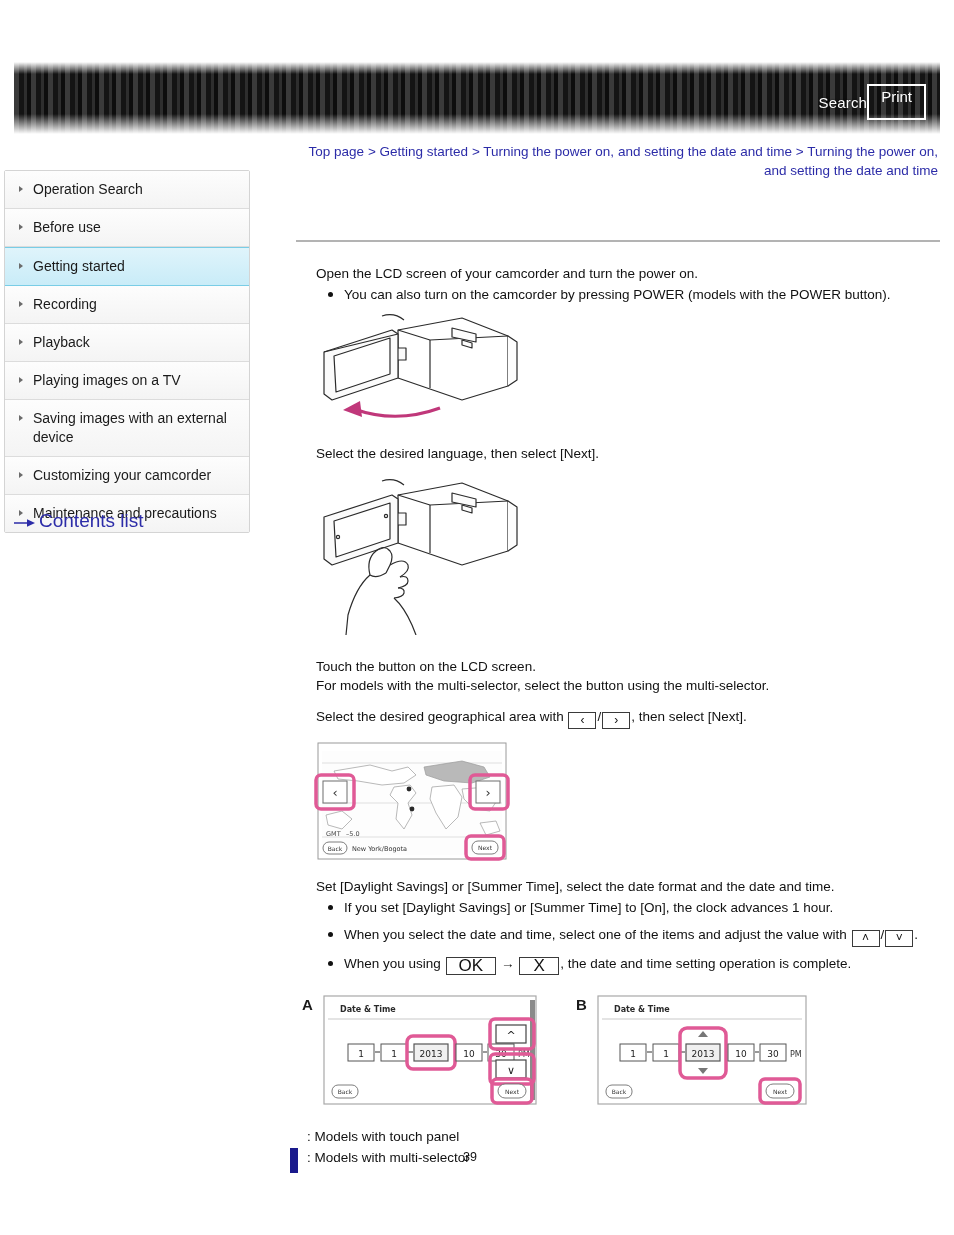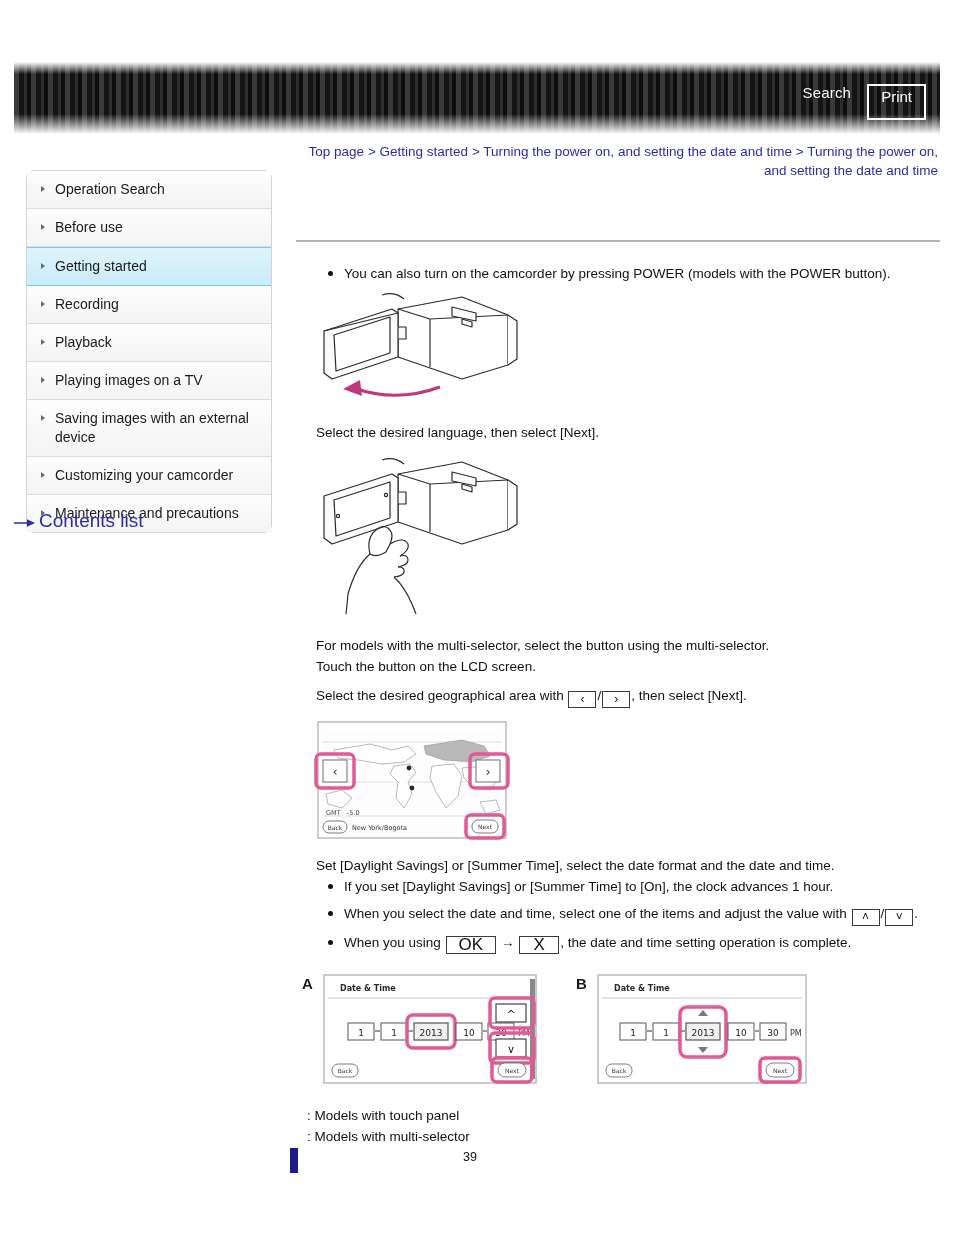--- a/index.html
+++ b/index.html
@@ -38,21 +38,21 @@
         #3a3a3a 0px, #3a3a3a 5px,
         #141414 5px, #141414 10px,
         #2e2e2e 10px, #2e2e2e 13px,
         #0d0d0d 13px, #0d0d0d 17px);
   }
   #header-controls {
     position: absolute;
     right: 14px;
     top: 22px;
     display: flex;
-    gap: 16px;
+    align-items: center;
   }
   #search-label {
     color: #ffffff;
     font-size: 15px;
     letter-spacing: 0.2px;
     text-shadow: 0 0 2px rgba(0,0,0,0.9);
   }
   #print-button {
     color: #ffffff;
     font-size: 15px;
@@ -73,26 +73,26 @@
     font-size: 13.5px;
     line-height: 19px;
     color: #2c2ca8;
   }
   #breadcrumb .crumb { color: #2c2ca8; cursor: pointer; }
   #breadcrumb .sep { color: #2c2ca8; }
 
   
   #sidebar {
     position: absolute;
-    left: 26px;
+    left: 4px;
     top: 170px;
     width: 244px;
     border: 1px solid #d4d4d4;
     background: linear-gradient(to right, #fbfbfb, #f2f2f2);
-    border-radius: 8px;
+    border-radius: 2px;
   }
   .nav-item {
     position: relative;
     padding: 9px 10px 9px 28px;
     font-size: 14px;
     line-height: 19px;
     color: #1a1a1a;
     border-bottom: 1px solid #dcdcdc;
     cursor: pointer;
     background: linear-gradient(to bottom, #fdfdfd, #f4f4f4);
@@ -292,20 +292,21 @@
   <span class="arrow-ico">
     <svg width="22" height="10" viewBox="0 0 22 10">
         <path d="M0 4.2 H13 V1.2 L21 5 L13 8.8 V5.8 H0 Z" fill="#2c2ca8"></path>
       </svg>
   </span><span>Contents list</span>
 </div>
 
 <div id="main">
   <div id="top-rule"></div>
 
+  <p class="para">Open the LCD screen of your camcorder and turn the power on.</p>
   <ul class="bullets">
     <li>
       <span class="dot"></span>
       <span>You can also turn on the camcorder by pressing POWER (models with the POWER button).</span>
     </li>
   </ul>
 
   <div class="illus">
     <svg width="220" height="110" viewBox="0 0 220 110">
       <g fill="none" stroke="#2b2b2b" stroke-width="1.2" stroke-linejoin="round">
@@ -365,22 +366,22 @@
         <path d="M86 113 Q93 113 92 118 Q91 122 82 123"></path>
         <path d="M58 100 Q44 112 36 140 L34 160"></path>
         <path d="M82 123 Q92 132 100 150 L104 160"></path>
         <path d="M74 98 Q64 104 58 100"></path>
       </g>
     </svg>
   </div>
 
   <div class="spacer-18"></div>
 
+  <p class="para tight">Touch the button on the LCD screen.</p>
   <p class="para">For models with the multi-selector, select the button using the multi-selector.</p>
-  <p class="para tight">Touch the button on the LCD screen.</p>
 
   <div class="spacer-10"></div>
 
   <p class="para">
     <span>Select the desired geographical area with</span>
     <span class="keybtn arrow-glyph">‹</span><span>/</span><span class="keybtn arrow-glyph">›</span><span>, then select [Next].</span>
   </p>
 
   <div class="spacer-10"></div>
 

